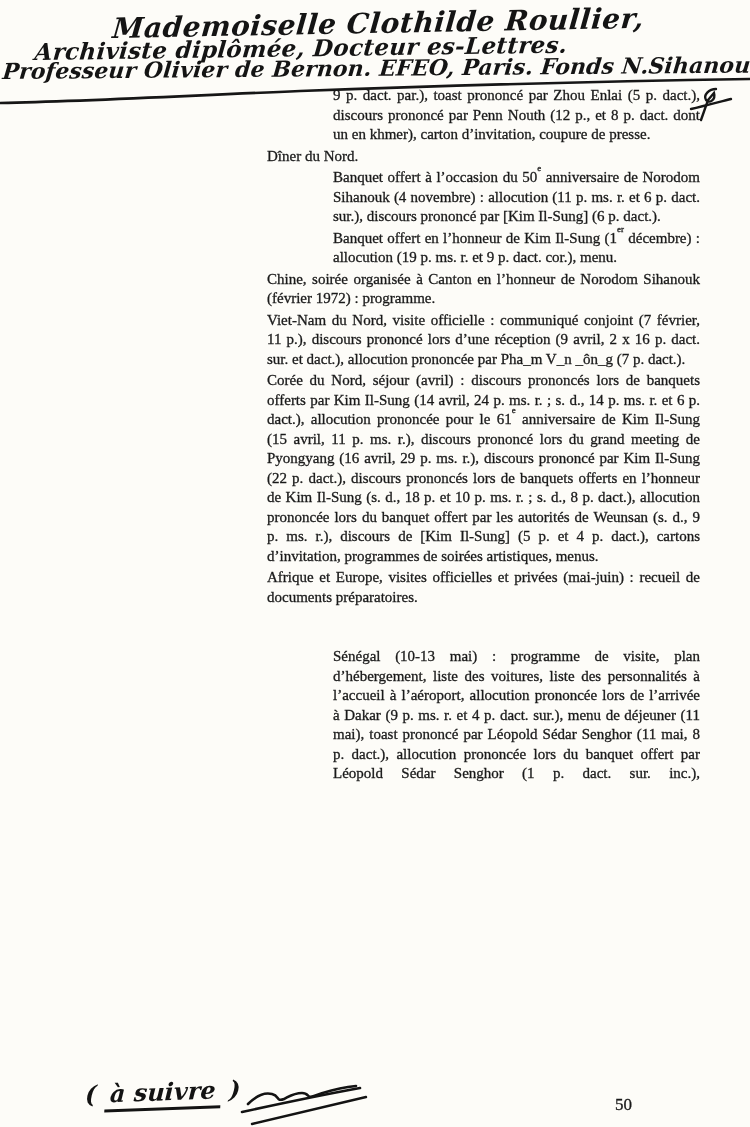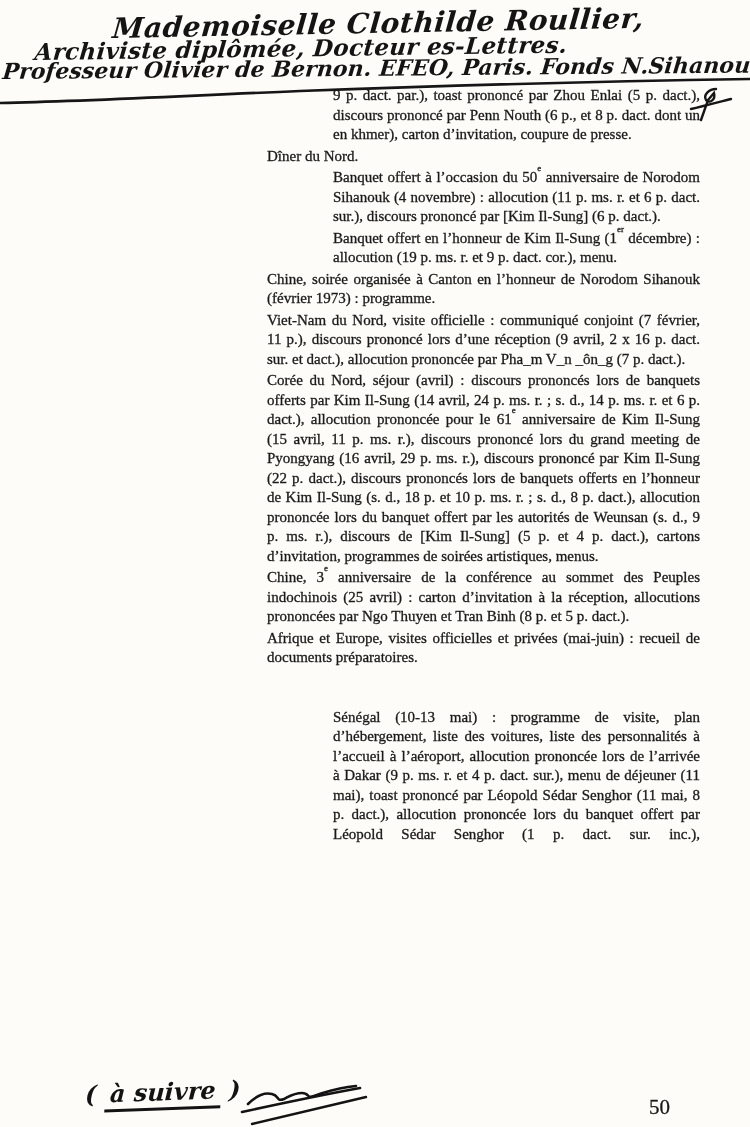--- a/index.html
+++ b/index.html
@@ -37,21 +37,21 @@
   
   .footer-note{
     position:absolute;left:86px;top:1080px;
     font-family:"DejaVu Serif",serif;font-style:italic;font-weight:bold;
     font-size:24px;color:#131313;white-space:nowrap;
     transform:rotate(-2deg) skewX(-5deg);transform-origin:left top;
   }
   .footer-note .ul{border-bottom:3px solid #131313;padding:0 5px 1px 5px;}
   .sig{left:238px;top:1082px;}
   .page-number{
-    position:absolute;left:649px;top:1095px;font-size:21px;
+    position:absolute;left:615px;top:1095px;font-size:17px;
     -webkit-text-stroke:.3px #1a1a1a;
   }
 </style>
 </head>
 <body>
 
 <div class="page">
 
   <div class="hw hw1">Mademoiselle Clothilde Roullier,</div>
   <div class="hw hw2">Archiviste diplômée, Docteur es-Lettres.</div>
@@ -60,28 +60,27 @@
   <svg class="sep" width="750" height="46">
     <path d="M0,37 C90,35 180,30 300,25 C430,20 560,16 750,13" fill="none" stroke="#161616" stroke-width="2.6" stroke-linecap="round"></path>
   </svg>
 
   <svg class="mark" width="46" height="38" viewBox="0 0 46 38">
     <path d="M28,3 C21,3 15,9 18,14 C21,18 28,14 26,7 L20,14 L13,34" fill="none" stroke="#161616" stroke-width="2.4" stroke-linecap="round"></path>
     <path d="M3,23 C16,20 31,16 43,13" fill="none" stroke="#161616" stroke-width="2.4" stroke-linecap="round"></path>
   </svg>
 
   <div class="doc-body">
-      <p class="para sub">9 p. dact. par.), toast prononcé par Zhou Enlai (5 p. dact.), discours prononcé par Penn Nouth (6 p., et 8 p. dact. dont un en khmer), carton d’invitation, coupure de presse.</p>
+      <p class="para sub">9 p. dact. par.), toast prononcé par Zhou Enlai (5 p. dact.), discours prononcé par Penn Nouth (12 p., et 8 p. dact. dont un en khmer), carton d’invitation, coupure de presse.</p>
       <p class="para main">Dîner du Nord.</p>
       <p class="para sub">Banquet offert à l’occasion du 50<sup>e</sup> anniversaire de Norodom Sihanouk (4 novembre) : allocution (11 p. ms. r. et 6 p. dact. sur.), discours prononcé par [Kim Il-Sung] (6 p. dact.).</p>
       <p class="para sub">Banquet offert en l’honneur de Kim Il-Sung (1<sup>er</sup> décembre) : allocution (19 p. ms. r. et 9 p. dact. cor.), menu.</p>
-      <p class="para main">Chine, soirée organisée à Canton en l’honneur de Norodom Sihanouk (février 1973) : programme.</p>
+      <p class="para main">Chine, soirée organisée à Canton en l’honneur de Norodom Sihanouk (février 1972) : programme.</p>
       <p class="para main">Viet-Nam du Nord, visite officielle : communiqué conjoint (7 février, 11 p.), discours prononcé lors d’une réception (9 avril, 2 x 16 p. dact. sur. et dact.), allocution prononcée par Pha_m V_n _ôn_g (7 p. dact.).</p>
       <p class="para main">Corée du Nord, séjour (avril) : discours prononcés lors de banquets offerts par Kim Il-Sung (14 avril, 24 p. ms. r. ; s. d., 14 p. ms. r. et 6 p. dact.), allocution prononcée pour le 61<sup>e</sup> anniversaire de Kim Il-Sung (15 avril, 11 p. ms. r.), discours prononcé lors du grand meeting de Pyongyang (16 avril, 29 p. ms. r.), discours prononcé par Kim Il-Sung (22 p. dact.), discours prononcés lors de banquets offerts en l’honneur de Kim Il-Sung (s. d., 18 p. et 10 p. ms. r. ; s. d., 8 p. dact.), allocution prononcée lors du banquet offert par les autorités de Weunsan (s. d., 9 p. ms. r.), discours de [Kim Il-Sung] (5 p. et 4 p. dact.), cartons d’invitation, programmes de soirées artistiques, menus.</p>
-      <p class="para main">Chine, 3<sup>e</sup> anniversaire de la conférence au sommet des Peuples indochinois (25 avril) : carton d’invitation à la réception, allocutions prononcées par Ngo Thuyen et Tran Binh (8 p. et 5 p. dact.).</p>
       <p class="para main">Afrique et Europe, visites officielles et privées (mai-juin) : recueil de documents préparatoires.</p>
       <p class="para sub">Sénégal (10-13 mai) : programme de visite, plan d’hébergement, liste des voitures, liste des personnalités à l’accueil à l’aéroport, allocution prononcée lors de l’arrivée à Dakar (9 p. ms. r. et 4 p. dact. sur.), menu de déjeuner (11 mai), toast prononcé par Léopold Sédar Senghor (11 mai, 8 p. dact.), allocution prononcée lors du banquet offert par Léopold Sédar Senghor (1 p. dact. sur. inc.),</p>
     </div>
 
   <div class="footer-note">
     <span>(</span>
     <span class="ul">à suivre</span>
     <span>)</span>
   </div>
 

